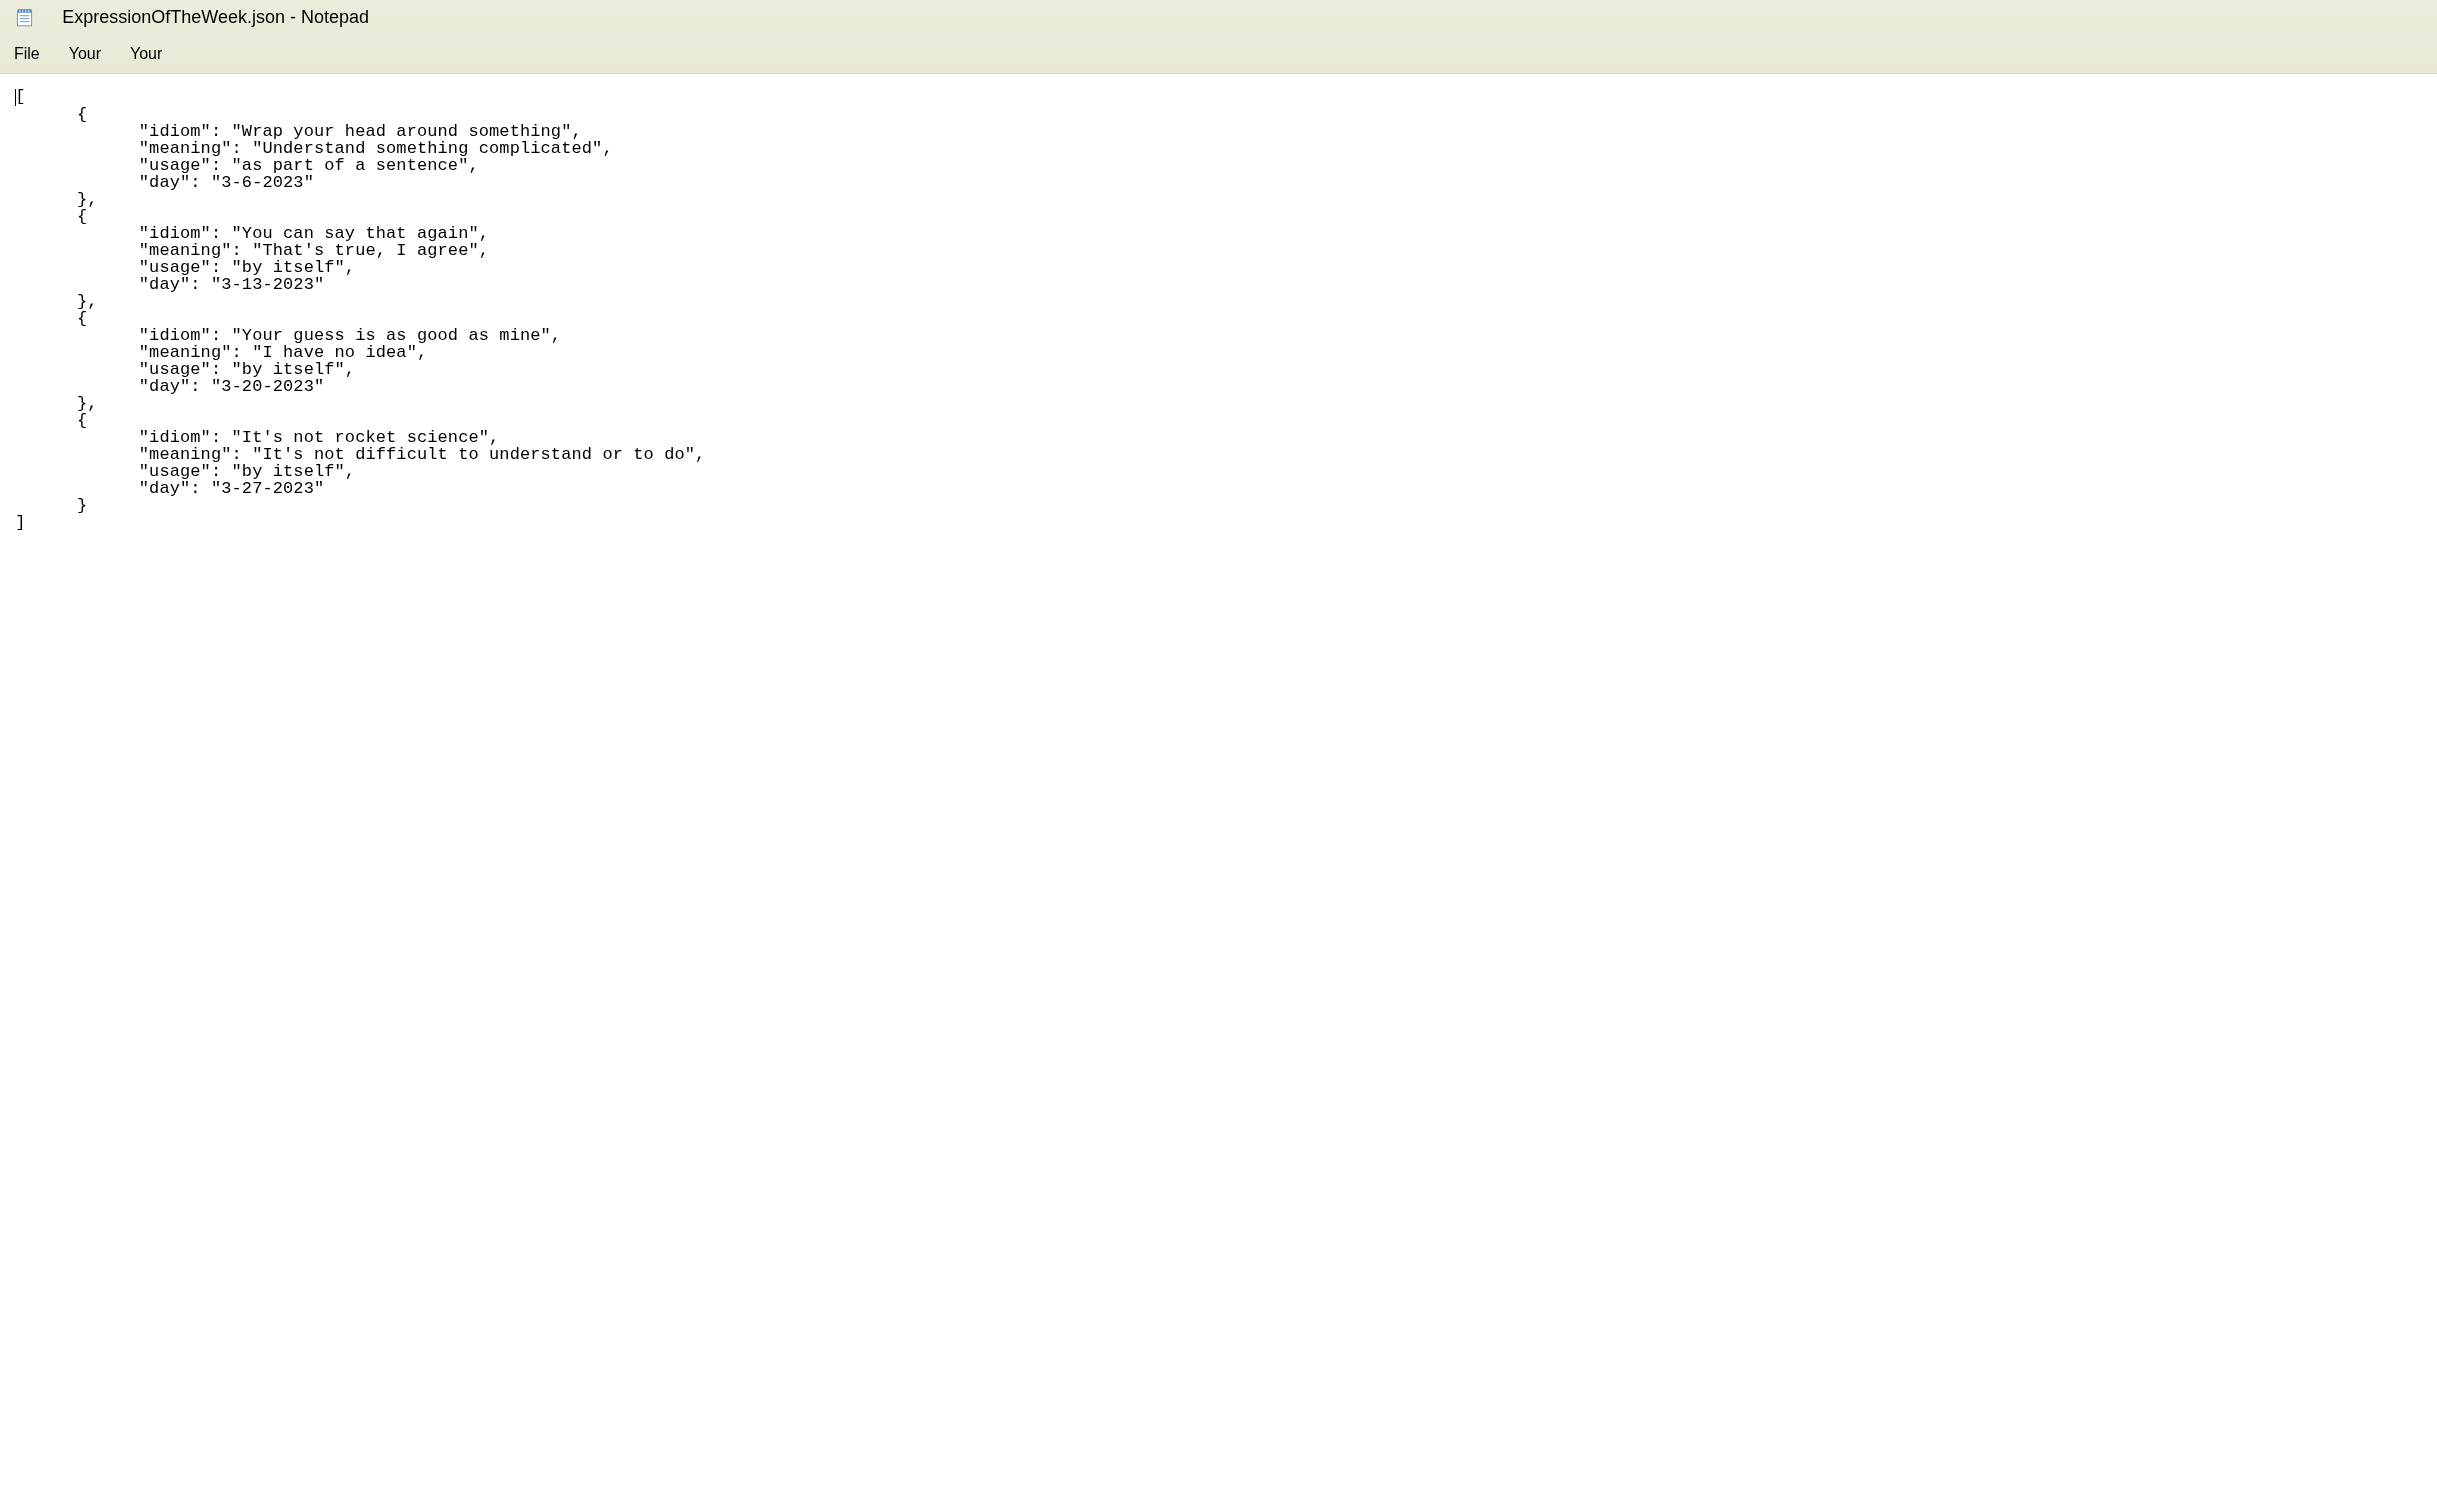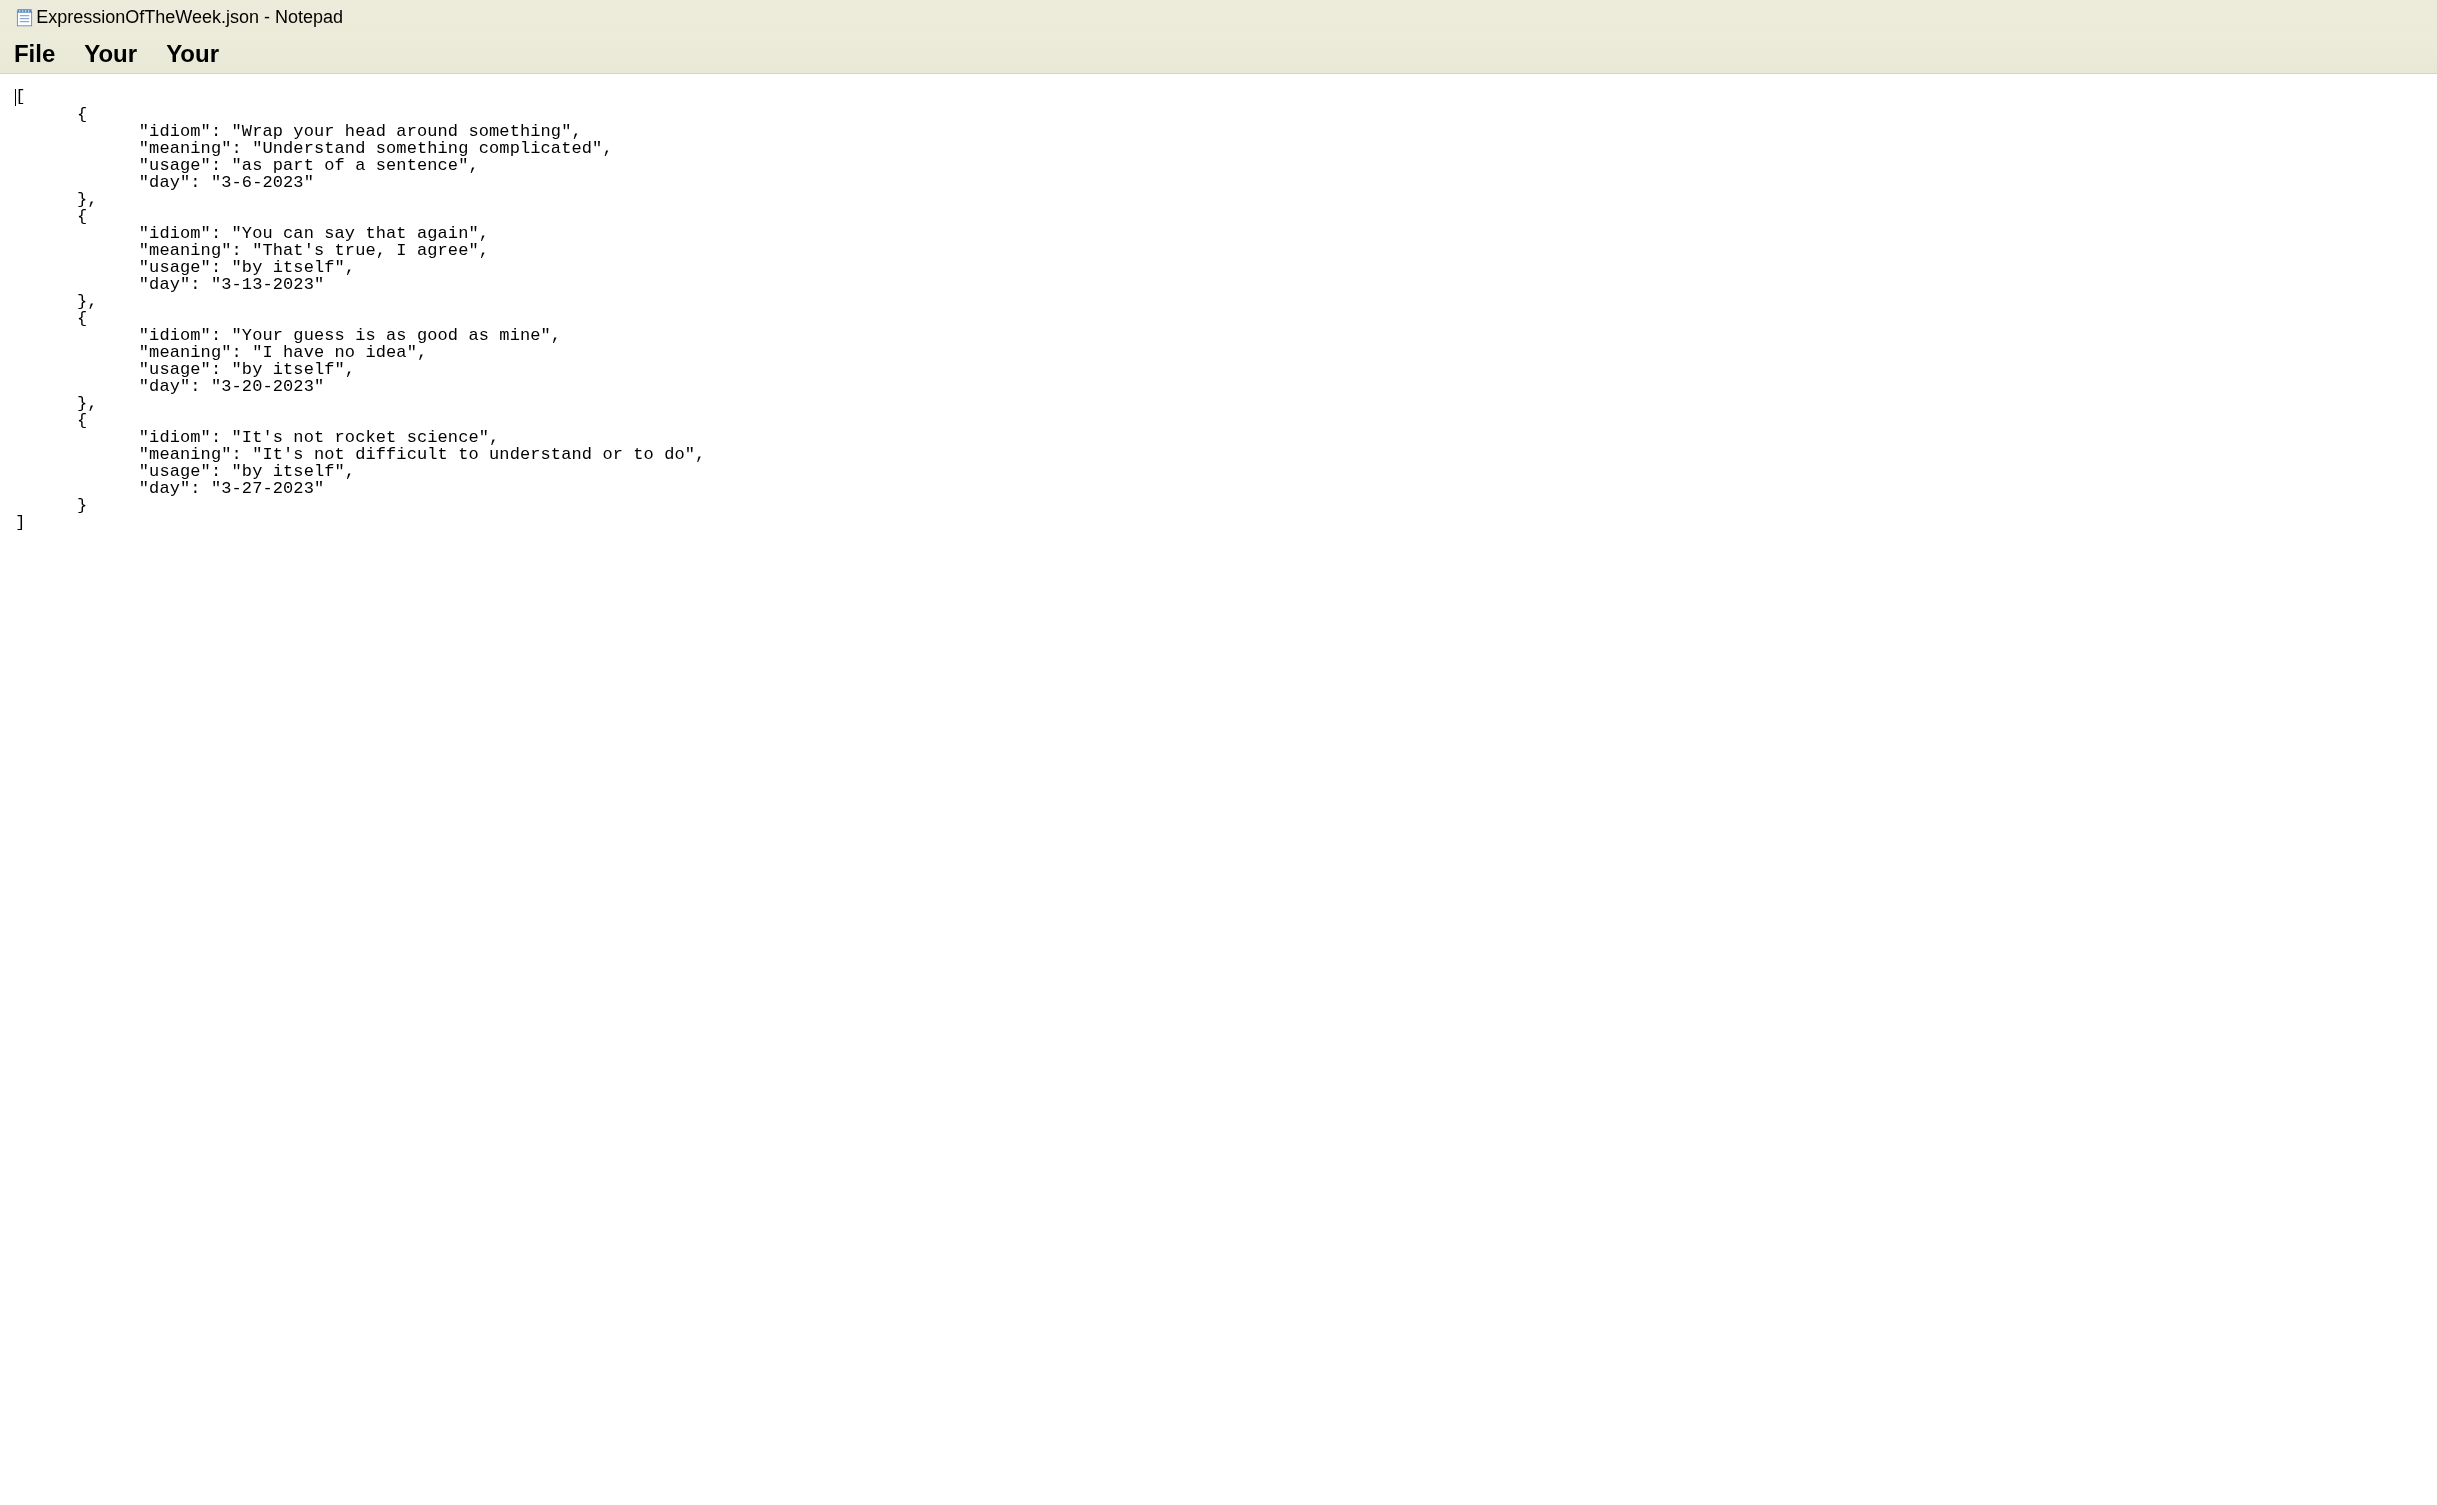--- a/index.html
+++ b/index.html
@@ -9,21 +9,21 @@
       width: 2438px;
       height: 1505px;
       overflow: hidden;
     }
     .titlebar {
       background: linear-gradient(180deg, #ececdc 0%, #ecebd9 100%);
       height: 35px;
       display: flex;
       align-items: center;
       padding-left: 15.2px;
-      gap: 2px;
+      gap: 28px;
     }
     .notepad-icon {
       width: 19px;
       height: 19px;
       position: relative;
     }
     .notepad-icon svg { width: 100%; height: 100%; }
     .titlebar-title {
       font-size: 18px;
       color: #000;
@@ -32,23 +32,23 @@
     .menubar {
       background: linear-gradient(180deg, #ececdc 0%, #e9e8d5 100%);
       height: 39px;
       display: flex;
       align-items: center;
       padding-left: 11.4px;
       gap: 24px;
       border-bottom: 0.6px solid #d6d5c3;
     }
     .menu-item {
-      font-size: 24px;
+      font-size: 16px;
       color: #000;
-      font-weight: 700;
+      font-weight: 400;
       padding: 3.8px 2.5px;
       cursor: default;
     }
     .editor {
       font-family: Consolas, 'Courier New', monospace;
       font-size: 17px;
       line-height: 17px;
       white-space: pre;
       padding: 14px 15.2px;
       color: #000;

